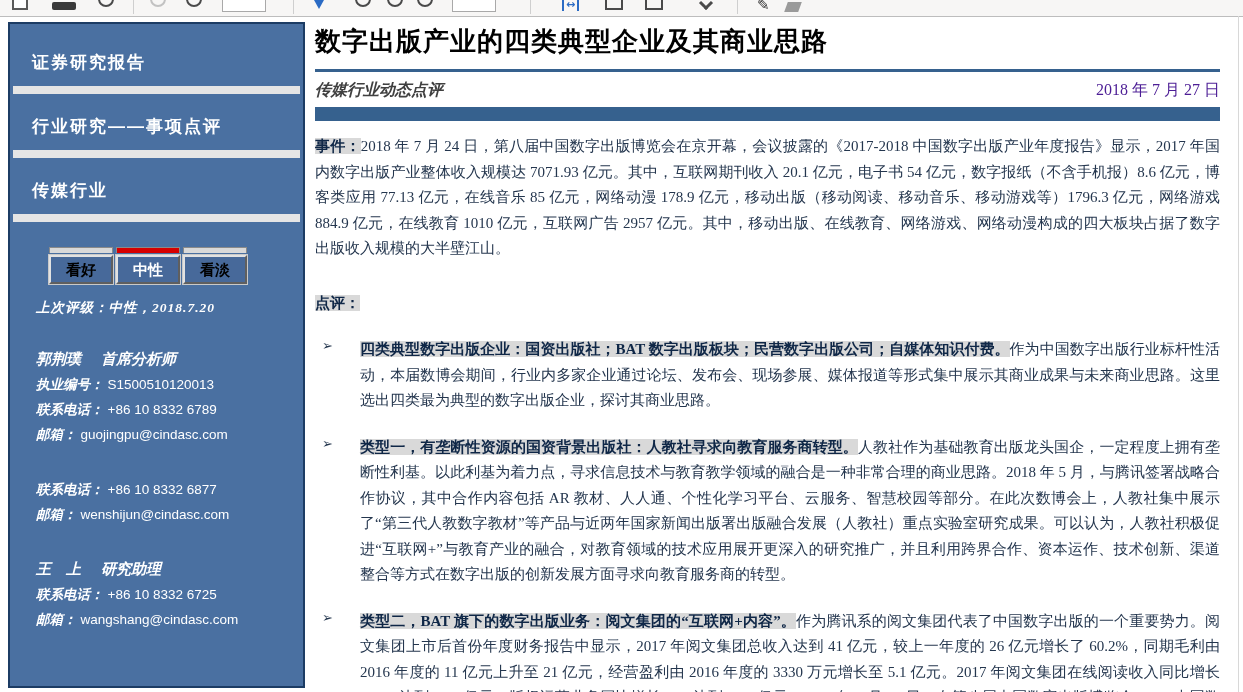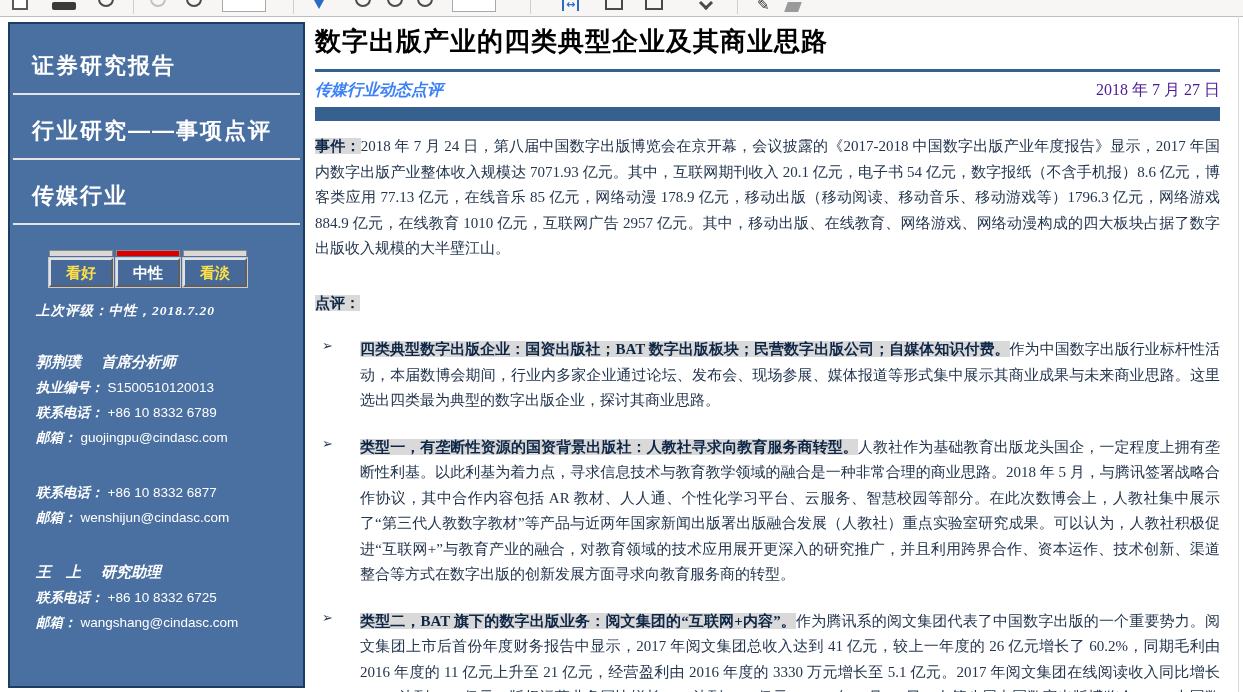--- a/index.html
+++ b/index.html
@@ -19,49 +19,49 @@
   .t-pin{width:0;height:0;top:0;border-left:5px solid transparent;border-right:5px solid transparent;border-top:9px solid #2b6bc4;}
   .t-fit{top:-1px;color:#2b6bc4;font:bold 11px "DejaVu Sans",sans-serif;border-left:2px solid #2b6bc4;border-right:2px solid #2b6bc4;padding:0 2px;line-height:12px;}
   .t-page{width:18px;height:16px;border:2px solid #4a4a4a;background:#f7f6f5;top:-6px;}
   .t-chev{width:10px;height:10px;border-right:3px solid #4a4a4a;border-bottom:3px solid #4a4a4a;transform:rotate(45deg);top:-2px;}
   .t-pen{top:-2px;color:#333;font-size:15px;line-height:15px;}
   .t-hl{width:14px;height:10px;background:#9a9a9a;transform:skewX(-20deg);top:2px;}
 
   
   .sidebar{position:absolute;left:8px;top:22px;width:297px;height:666px;
            background:#4a70a1;border:2px solid #1c3c64;box-sizing:border-box;color:#fff;}
-  .sb-section{margin:0 3px;padding:21px 0 12px 19px;border-bottom:2px solid #e5e5e5;
+  .sb-section{margin:0 3px;padding:21px 0 12px 19px;border-bottom:8px solid #e5e5e5;
               font-family:"Liberation Sans","DejaVu Sans",sans-serif;
-              font-weight:bold;font-size:22px;letter-spacing:2px;}
+              font-weight:bold;font-size:17px;letter-spacing:2px;}
   .sb-section.first{padding-top:27px;}
 
   .rating{margin:25px 0 0 39px;display:flex;}
   .rgroup{width:64px;margin-right:3px;}
   .rtab{height:5px;background:#d9d9d9;border:1px solid #8a8a8a;border-bottom:none;margin-bottom:2px;}
   .rgroup.selected .rtab{background:#d60000;}
   .rbtn{height:25px;line-height:25px;text-align:center;background:#47699a;
-        font-family:"Liberation Sans","DejaVu Sans",sans-serif;font-weight:bold;font-size:15px;color:#fde047;
+        font-family:"Liberation Sans","DejaVu Sans",sans-serif;font-weight:bold;font-size:15px;color:#000000;
         border:2px solid;border-color:#e2e2e2 #5f5f5f #5f5f5f #e2e2e2;box-shadow:0 0 0 1px #c9c9c9;}
   .rgroup.selected .rbtn{color:#fff;}
   .last-rating{margin:15px 0 0 26px;font-weight:bold;font-style:italic;font-size:13.5px;letter-spacing:1px;}
 
   .analyst{margin:30px 16px 0 26px;line-height:25px;}
   .analyst .nrow{font-weight:bold;font-style:italic;font-size:15px;}
   .analyst .nrow .atitle{margin-left:20px;}
   .aline{font-size:13.5px;}
   .aline .albl{font-style:italic;font-weight:bold;}
   .aline .aval{font-family:"Liberation Sans","DejaVu Sans",sans-serif;font-size:13.5px;margin-left:4px;}
 
   
   .content{position:absolute;left:315px;top:25px;width:905px;}
   .title{margin:0;font-family:"Liberation Sans","DejaVu Sans",sans-serif;
          font-size:26px;font-weight:bold;color:#000;letter-spacing:1px;line-height:32px;}
   .rule{height:3px;background:#36618e;margin-top:12px;}
   .subrow{display:flex;justify-content:space-between;align-items:baseline;margin-top:8px;}
-  .subtitle{font-weight:bold;font-style:italic;font-size:16px;color:#3b82f6;}
+  .subtitle{font-weight:bold;font-style:italic;font-size:16px;color:#404040;}
   .date{font-size:16px;color:#4c1d95;}
   .bar{height:14px;background:#36618e;margin-top:6px;}
   .para{margin:13px 0 0;font-size:15px;line-height:25.5px;color:#24364e;text-align:justify;}
   .hl{background:#d9d9d9;}
   .lead{font-weight:bold;color:#0f2747;}
   .comment{margin-top:29px;}
   .bullet{position:relative;padding-left:45px;margin-top:21px;}
   .marker{position:absolute;left:7px;top:1px;font-size:13px;color:#24364e;}
   .bullet p{margin:0;font-size:15px;line-height:25.5px;color:#24364e;text-align:justify;}
 

